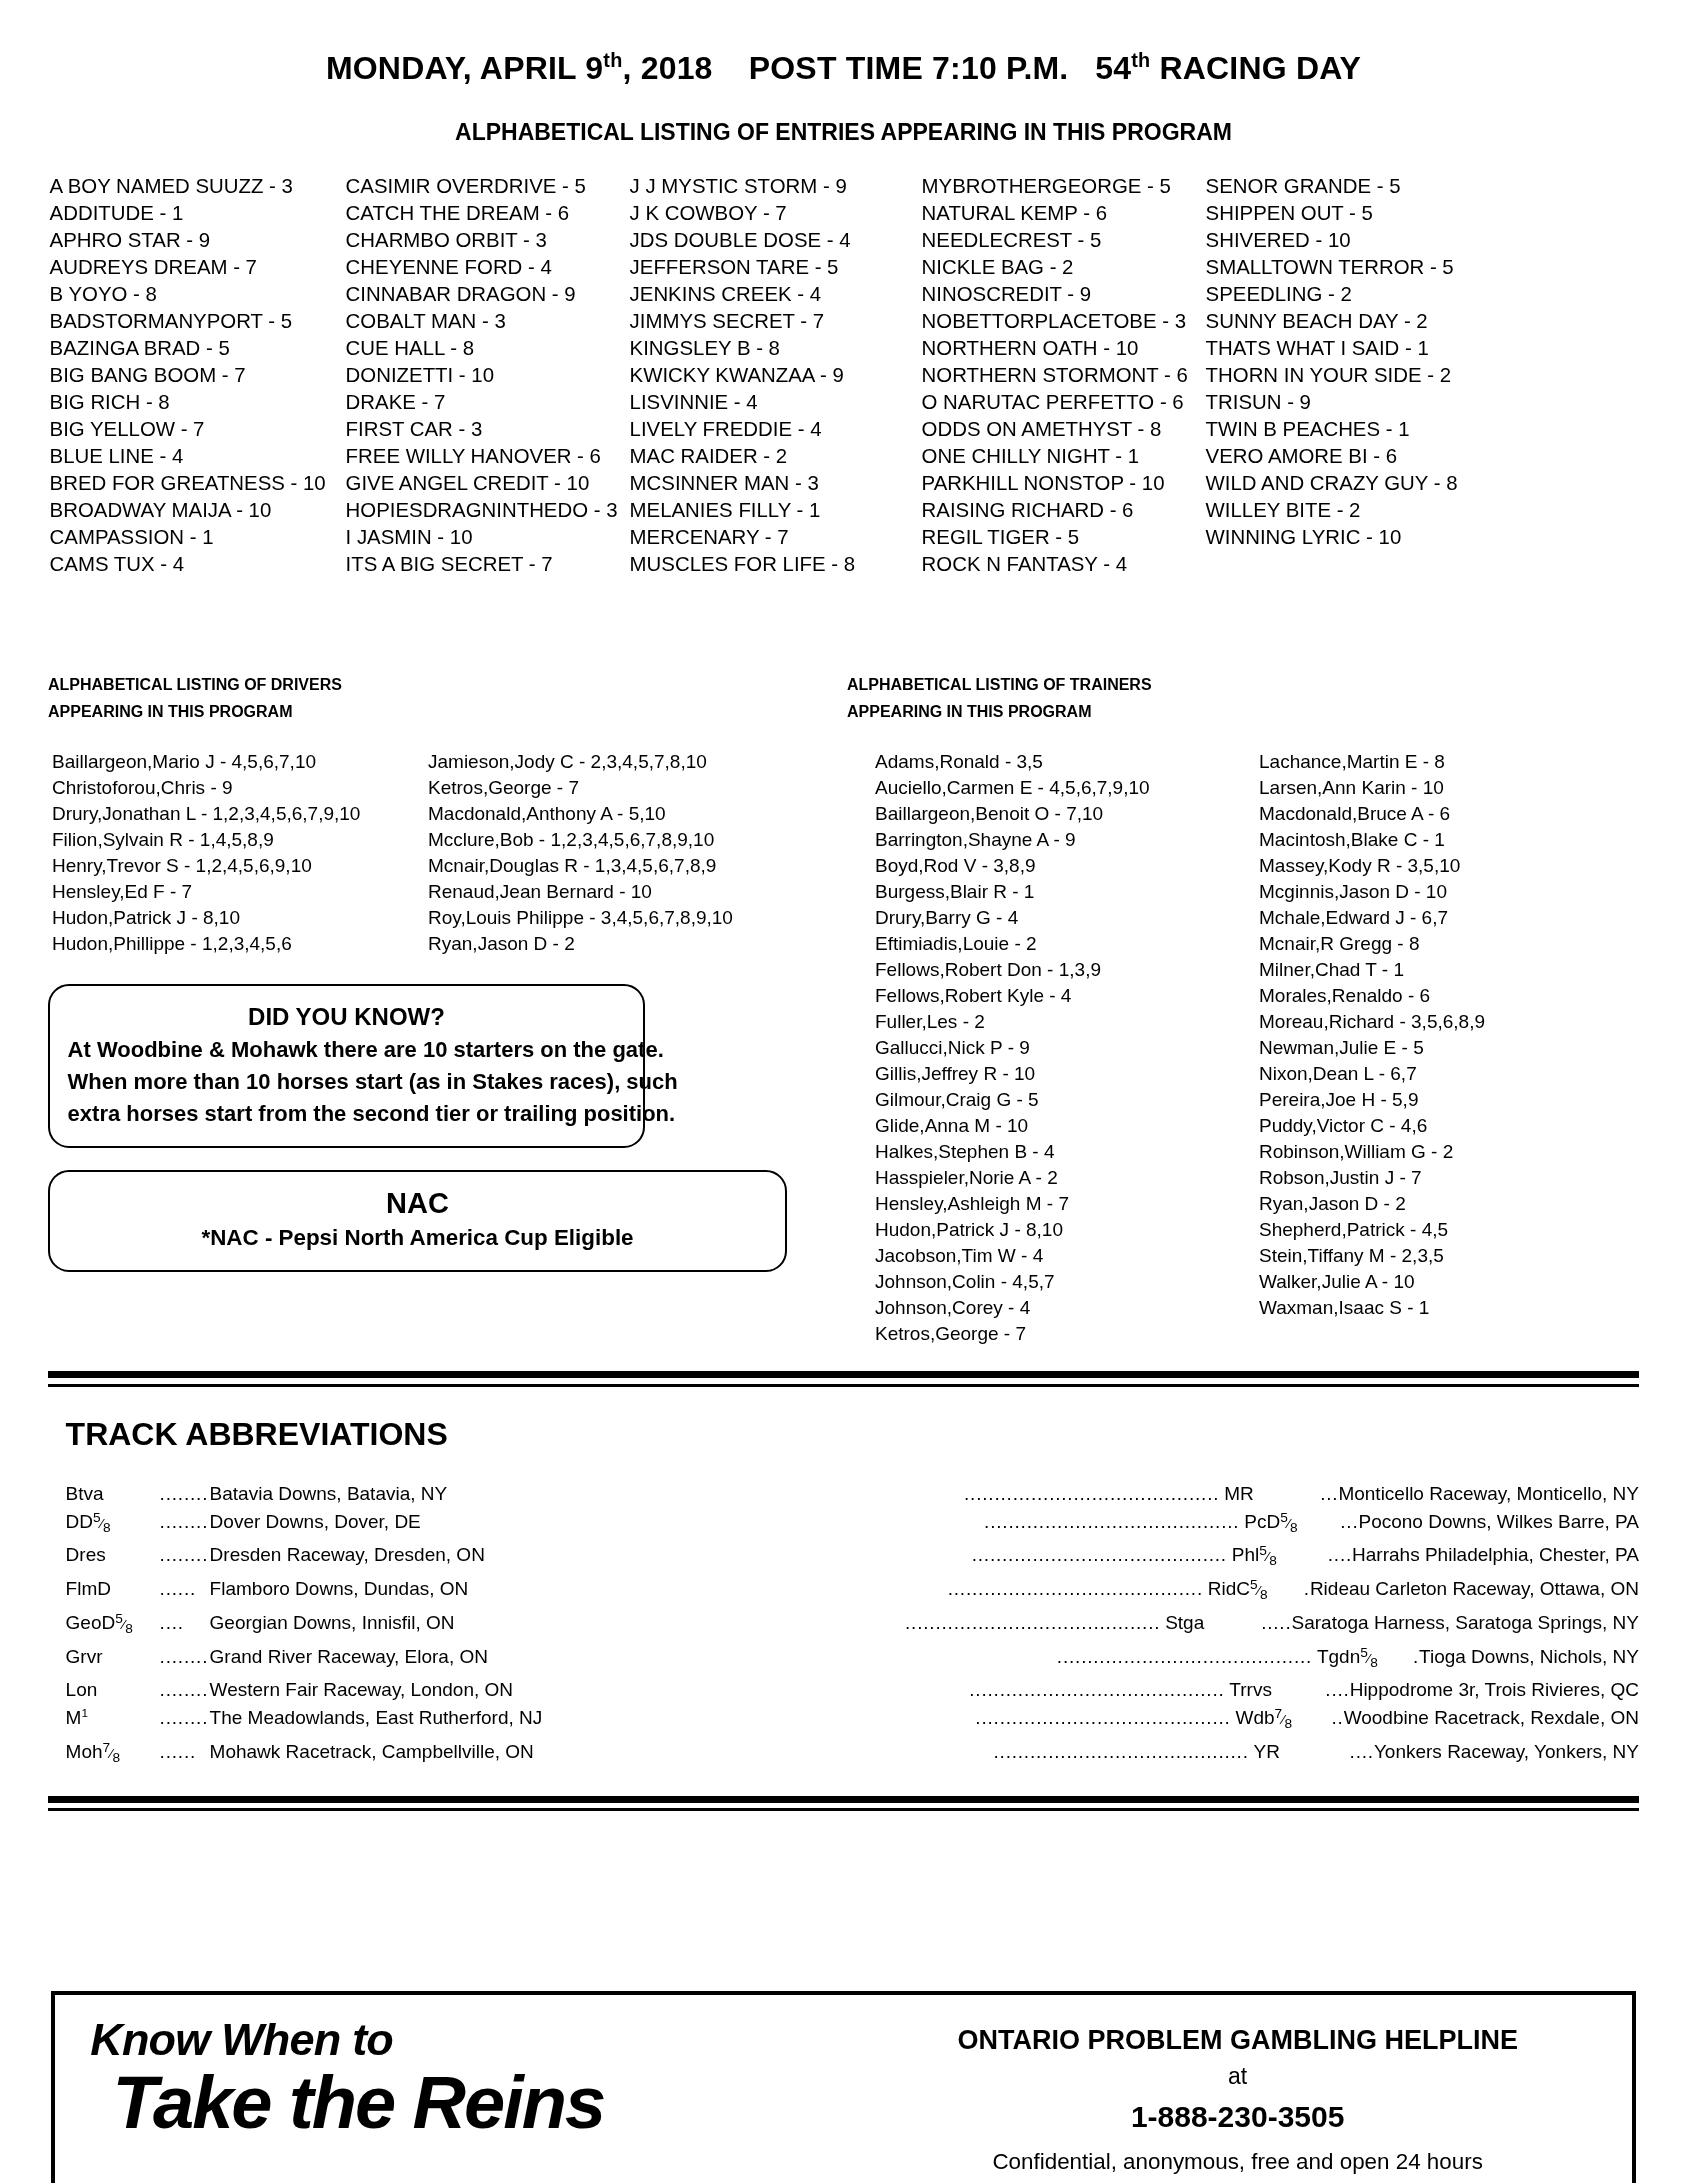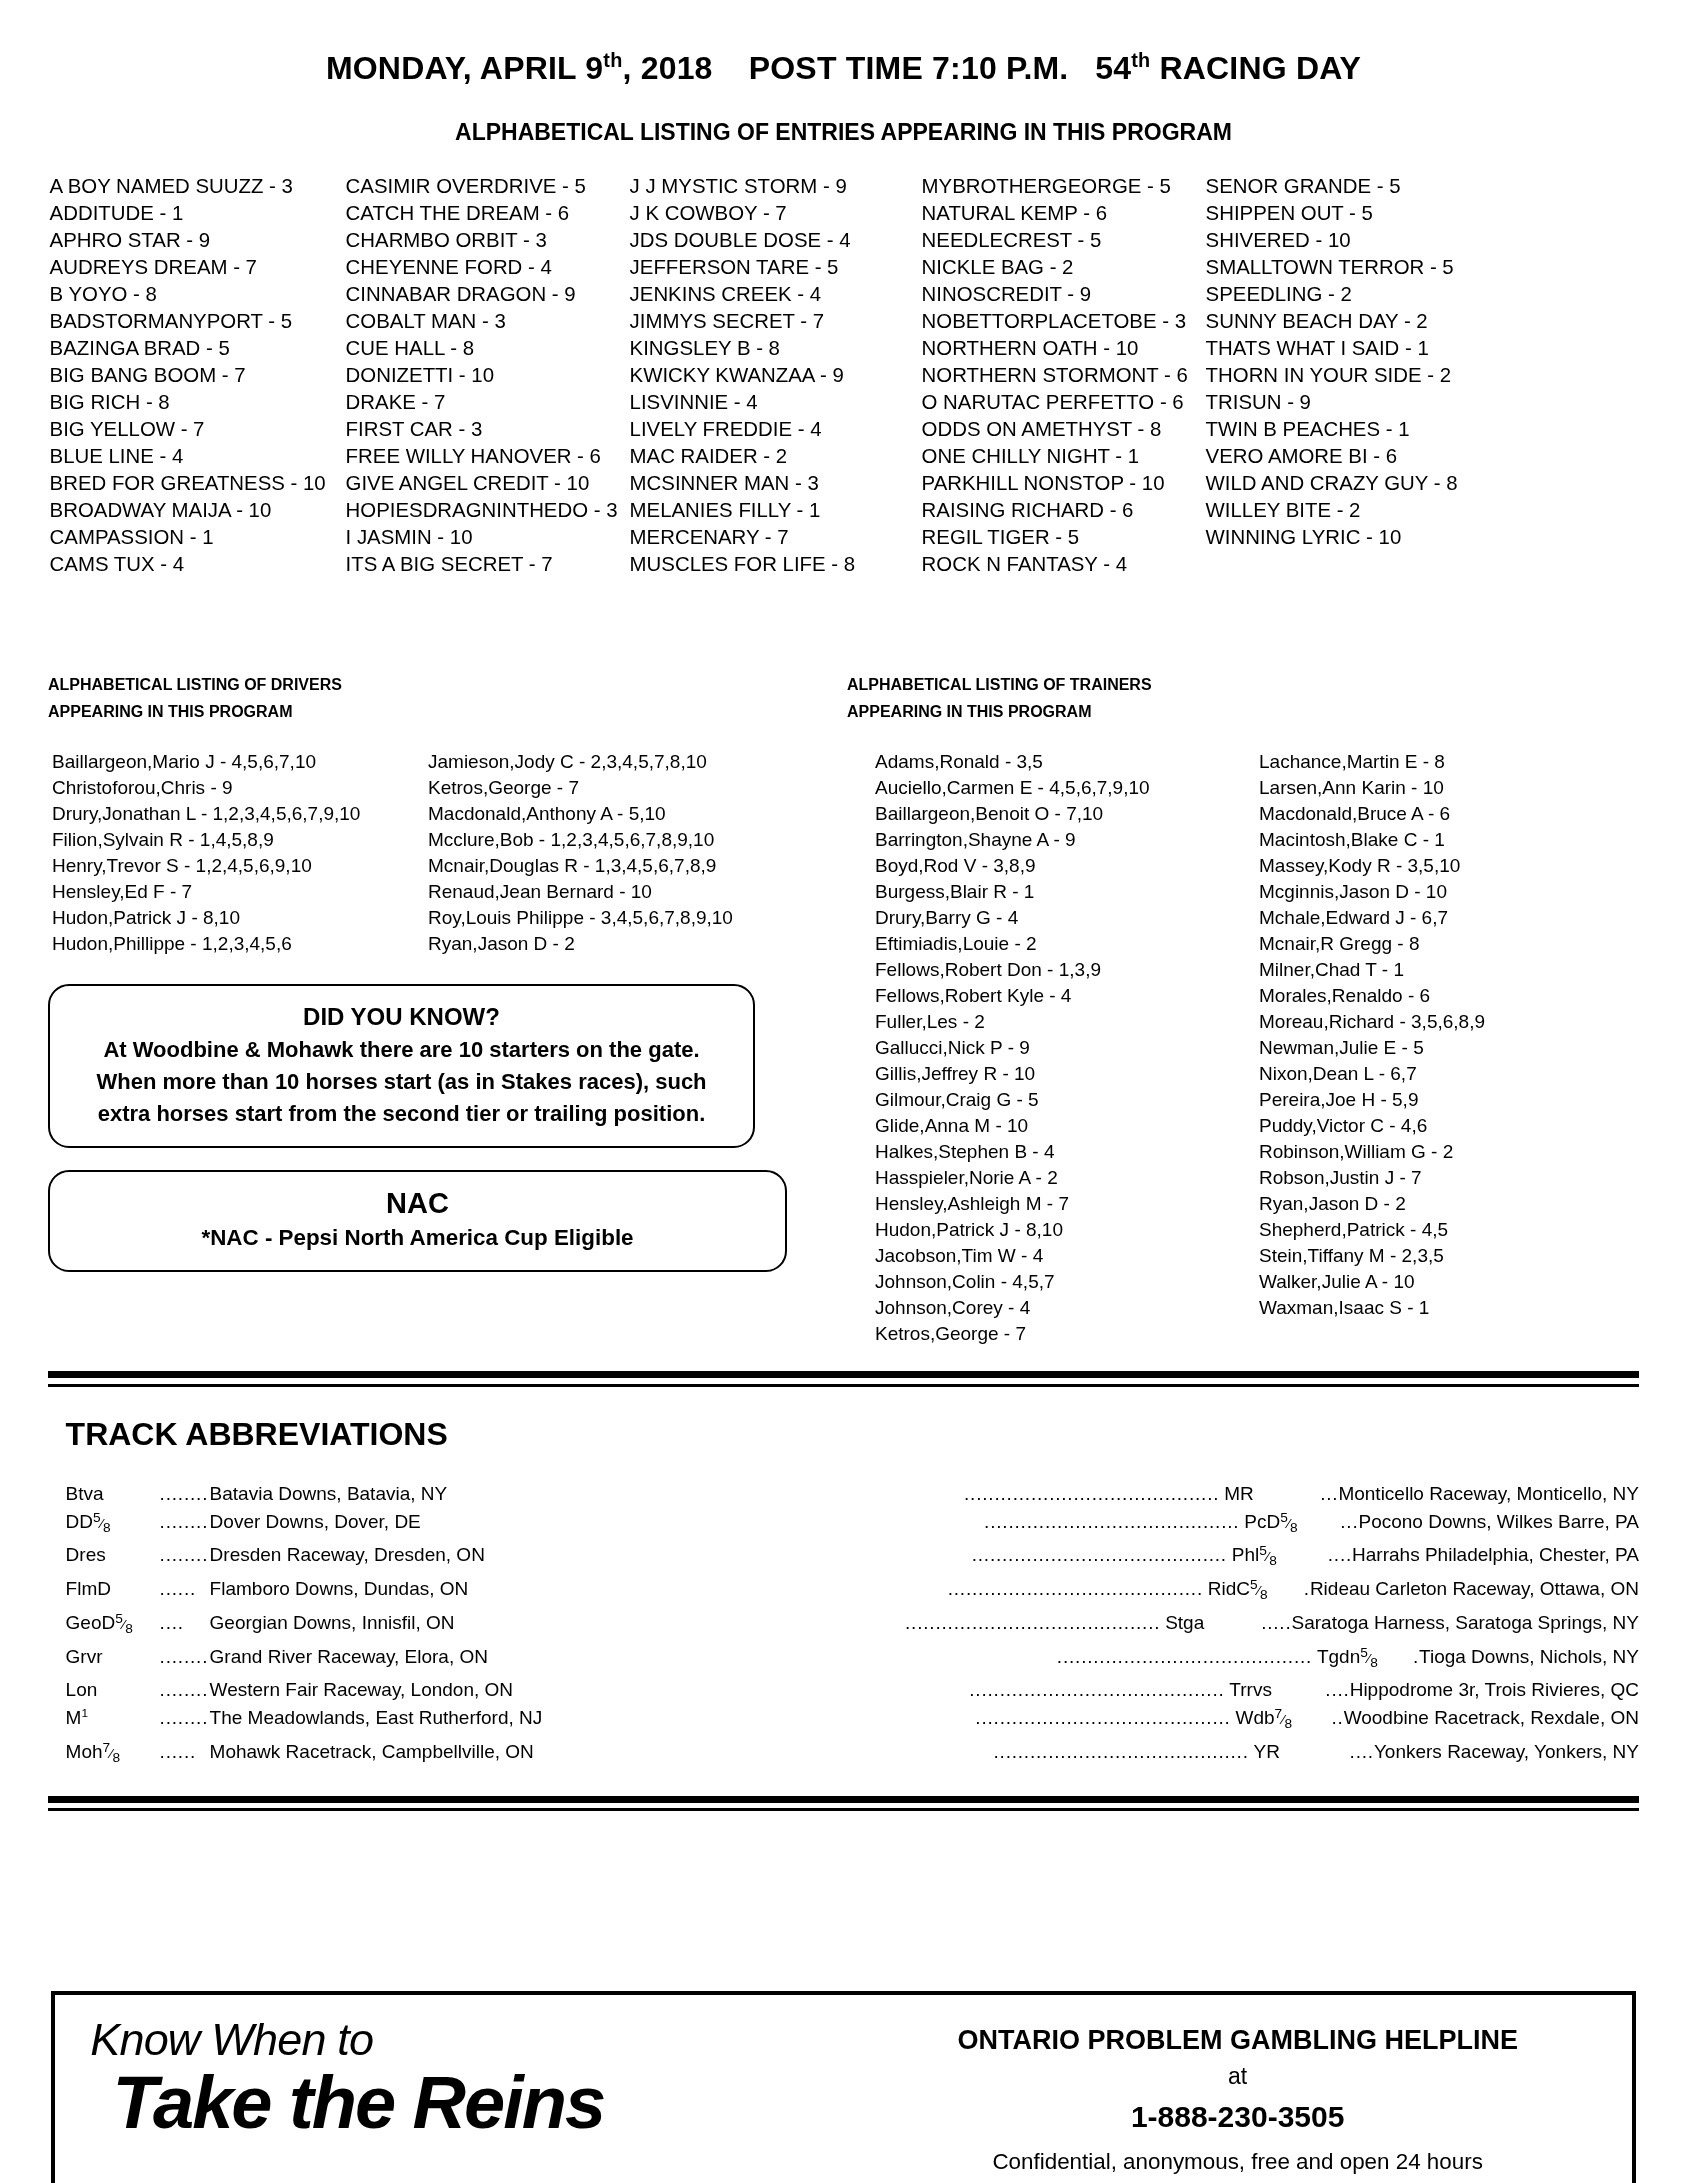--- a/index.html
+++ b/index.html
@@ -70,21 +70,21 @@
   }
 
   
   .info-box {
     border: 2.4px solid #000;
     border-radius: 21px;
     text-align: center;
     font-weight: bold;
   }
   #did-you-know-box {
-    width: 707px;
+    width: 597px;
     margin-top: 27px;
     padding: 12.8px 17.6px 16px;
   }
   #did-you-know-box .box-title { font-size: 24px; line-height: 35px; }
   #did-you-know-box .box-line { font-size: 22px; line-height: 32px; white-space: nowrap; }
   #nac-box {
     width: 739px;
     margin-top: 22.4px;
     padding: 12.8px 17.6px 16px;
   }
@@ -138,21 +138,21 @@
     height: 294px;
     display: grid;
     grid-template-columns: 1fr 1fr;
     position: relative;
     overflow: hidden;
   }
   .ad-left { position: relative; padding: 21px 0 0 35px; }
   .ad-know {
     font-size: 45px;
     font-style: italic;
-    font-weight: normal;
+    font-weight: bold;
     line-height: 48px;
     letter-spacing: -0.8px;
   }
   .ad-reins {
     font-size: 74px;
     font-style: italic;
     font-weight: bold;
     line-height: 74px;
     letter-spacing: -2px;
     margin-top: 1.6px;

